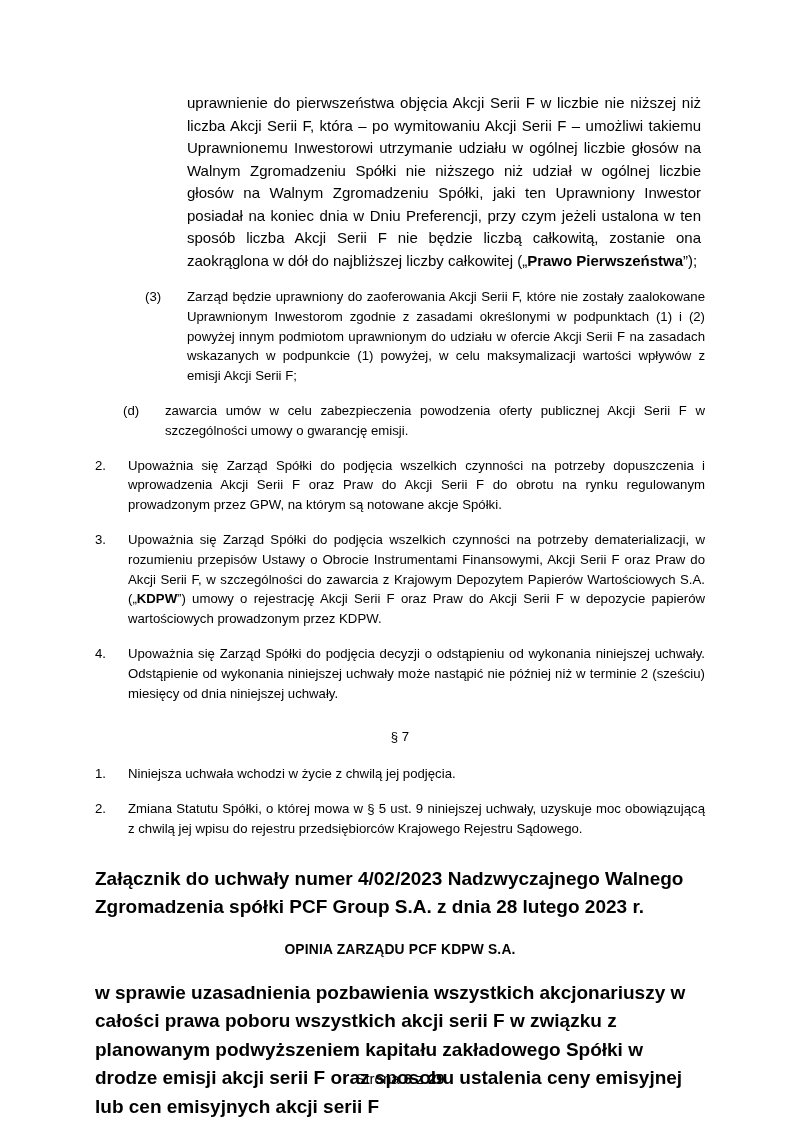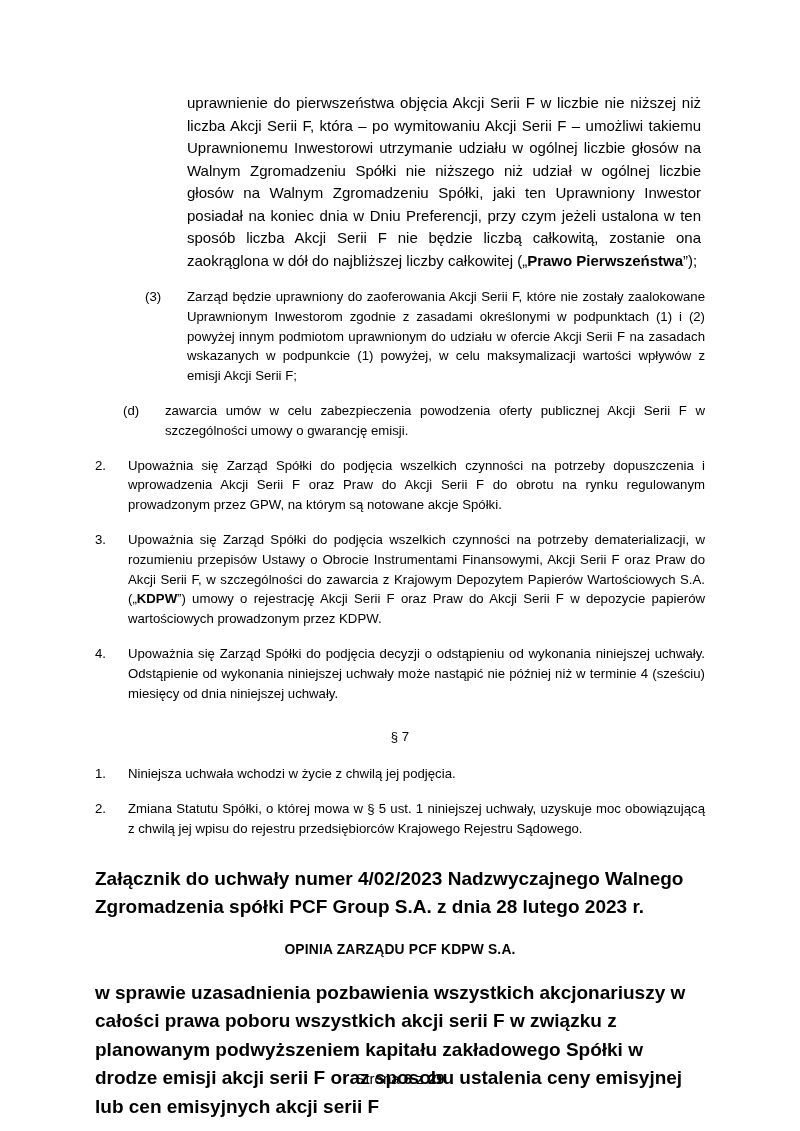--- a/index.html
+++ b/index.html
@@ -121,33 +121,33 @@
     <div class="body">Upoważnia się Zarząd Spółki do podjęcia wszelkich czynności na potrzeby dopuszczenia i wprowadzenia Akcji Serii F oraz Praw do Akcji Serii F do obrotu na rynku regulowanym prowadzonym przez GPW, na którym są notowane akcje Spółki.</div>
   </div>
 
   <div class="row lvl-num">
     <div class="marker">3.</div>
     <div class="body"><span>Upoważnia się Zarząd Spółki do podjęcia wszelkich czynności na potrzeby dematerializacji, w rozumieniu przepisów Ustawy o Obrocie Instrumentami Finansowymi, Akcji Serii F oraz Praw do Akcji Serii F, w szczególności do zawarcia z Krajowym Depozytem Papierów Wartościowych S.A. („</span><span class="bold">KDPW</span><span>”) umowy o rejestrację Akcji Serii F oraz Praw do Akcji Serii F w depozycie papierów wartościowych prowadzonym przez KDPW.</span></div>
   </div>
 
   <div class="row lvl-num">
     <div class="marker">4.</div>
-    <div class="body">Upoważnia się Zarząd Spółki do podjęcia decyzji o odstąpieniu od wykonania niniejszej uchwały. Odstąpienie od wykonania niniejszej uchwały może nastąpić nie później niż w terminie 4 (sześciu) miesięcy od dnia niniejszej uchwały.</div>
+    <div class="body">Upoważnia się Zarząd Spółki do podjęcia decyzji o odstąpieniu od wykonania niniejszej uchwały. Odstąpienie od wykonania niniejszej uchwały może nastąpić nie później niż w terminie 2 (sześciu) miesięcy od dnia niniejszej uchwały.</div>
   </div>
 
   <div class="section-mark">§ 7</div>
 
   <div class="row lvl-num">
     <div class="marker">1.</div>
     <div class="body">Niniejsza uchwała wchodzi w życie z chwilą jej podjęcia.</div>
   </div>
 
   <div class="row lvl-num">
     <div class="marker">2.</div>
-    <div class="body">Zmiana Statutu Spółki, o której mowa w § 5 ust. 1 niniejszej uchwały, uzyskuje moc obowiązującą z chwilą jej wpisu do rejestru przedsiębiorców Krajowego Rejestru Sądowego.</div>
+    <div class="body">Zmiana Statutu Spółki, o której mowa w § 5 ust. 9 niniejszej uchwały, uzyskuje moc obowiązującą z chwilą jej wpisu do rejestru przedsiębiorców Krajowego Rejestru Sądowego.</div>
   </div>
 
   <div class="attachment">Załącznik do uchwały numer 4/02/2023 Nadzwyczajnego Walnego Zgromadzenia spółki PCF Group S.A. z dnia 28 lutego 2023 r.</div>
 
   <div class="opinion-title">OPINIA ZARZĄDU PCF KDPW S.A.</div>
 
 
   <div class="opinion-subject">w sprawie uzasadnienia pozbawienia wszystkich akcjonariuszy w całości prawa poboru wszystkich akcji serii F w związku z planowanym podwyższeniem kapitału zakładowego Spółki w drodze emisji akcji serii F oraz sposobu ustalenia ceny emisyjnej lub cen emisyjnych akcji serii F</div>
 
   <div class="footer">

